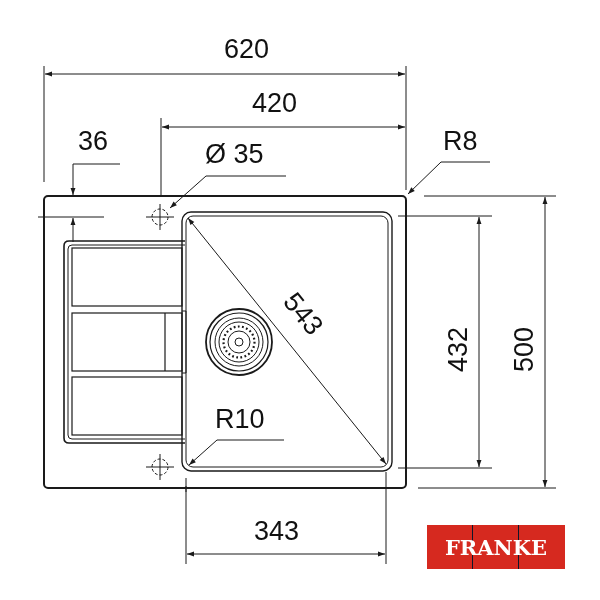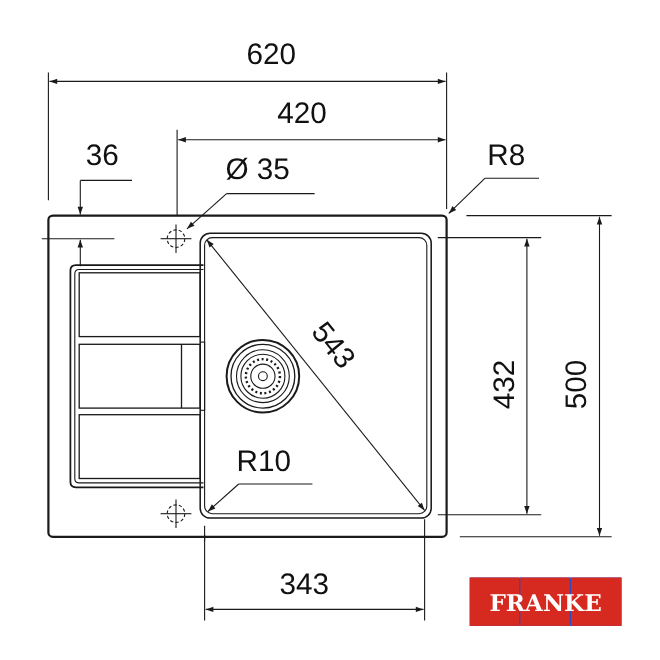--- a/index.html
+++ b/index.html
@@ -1,19 +1,19 @@
 <!DOCTYPE html>
 <html><head>
 <meta charset="utf-8">
 <style>
   html,body{margin:0;padding:0;background:#ffffff;}
   body{width:600px;height:600px;overflow:hidden;position:relative;}
   #canvas{position:absolute;left:0;top:0;}
   .dim-text{font-family:"Liberation Sans",sans-serif;font-size:27px;fill:#111;}
-  .logo{position:absolute;left:427px;top:525px;width:138px;height:44px;display:flex;gap:1px;background:#1d4ed8;}
+  .logo{position:absolute;left:427px;top:525px;width:138px;height:44px;display:flex;gap:1px;background:#0f172a;}
   .logo-cell{background:#d6291f;height:100%;display:flex;align-items:center;justify-content:center;}
   .logo-text{position:absolute;left:0;top:0;width:100%;height:100%;display:flex;align-items:center;justify-content:center;
     font-family:"DejaVu Serif",serif;font-weight:bold;font-size:21px;color:#fff;letter-spacing:0px;}
 </style>
 </head>
 <body>
 
 <svg id="canvas" width="600" height="600" viewBox="0 0 600 600" xmlns="http://www.w3.org/2000/svg">
   <defs>
     <marker id="arr" viewBox="0 0 10 10" refX="10" refY="5" markerWidth="11" markerHeight="7" orient="auto-start-reverse" markerUnits="userSpaceOnUse">

